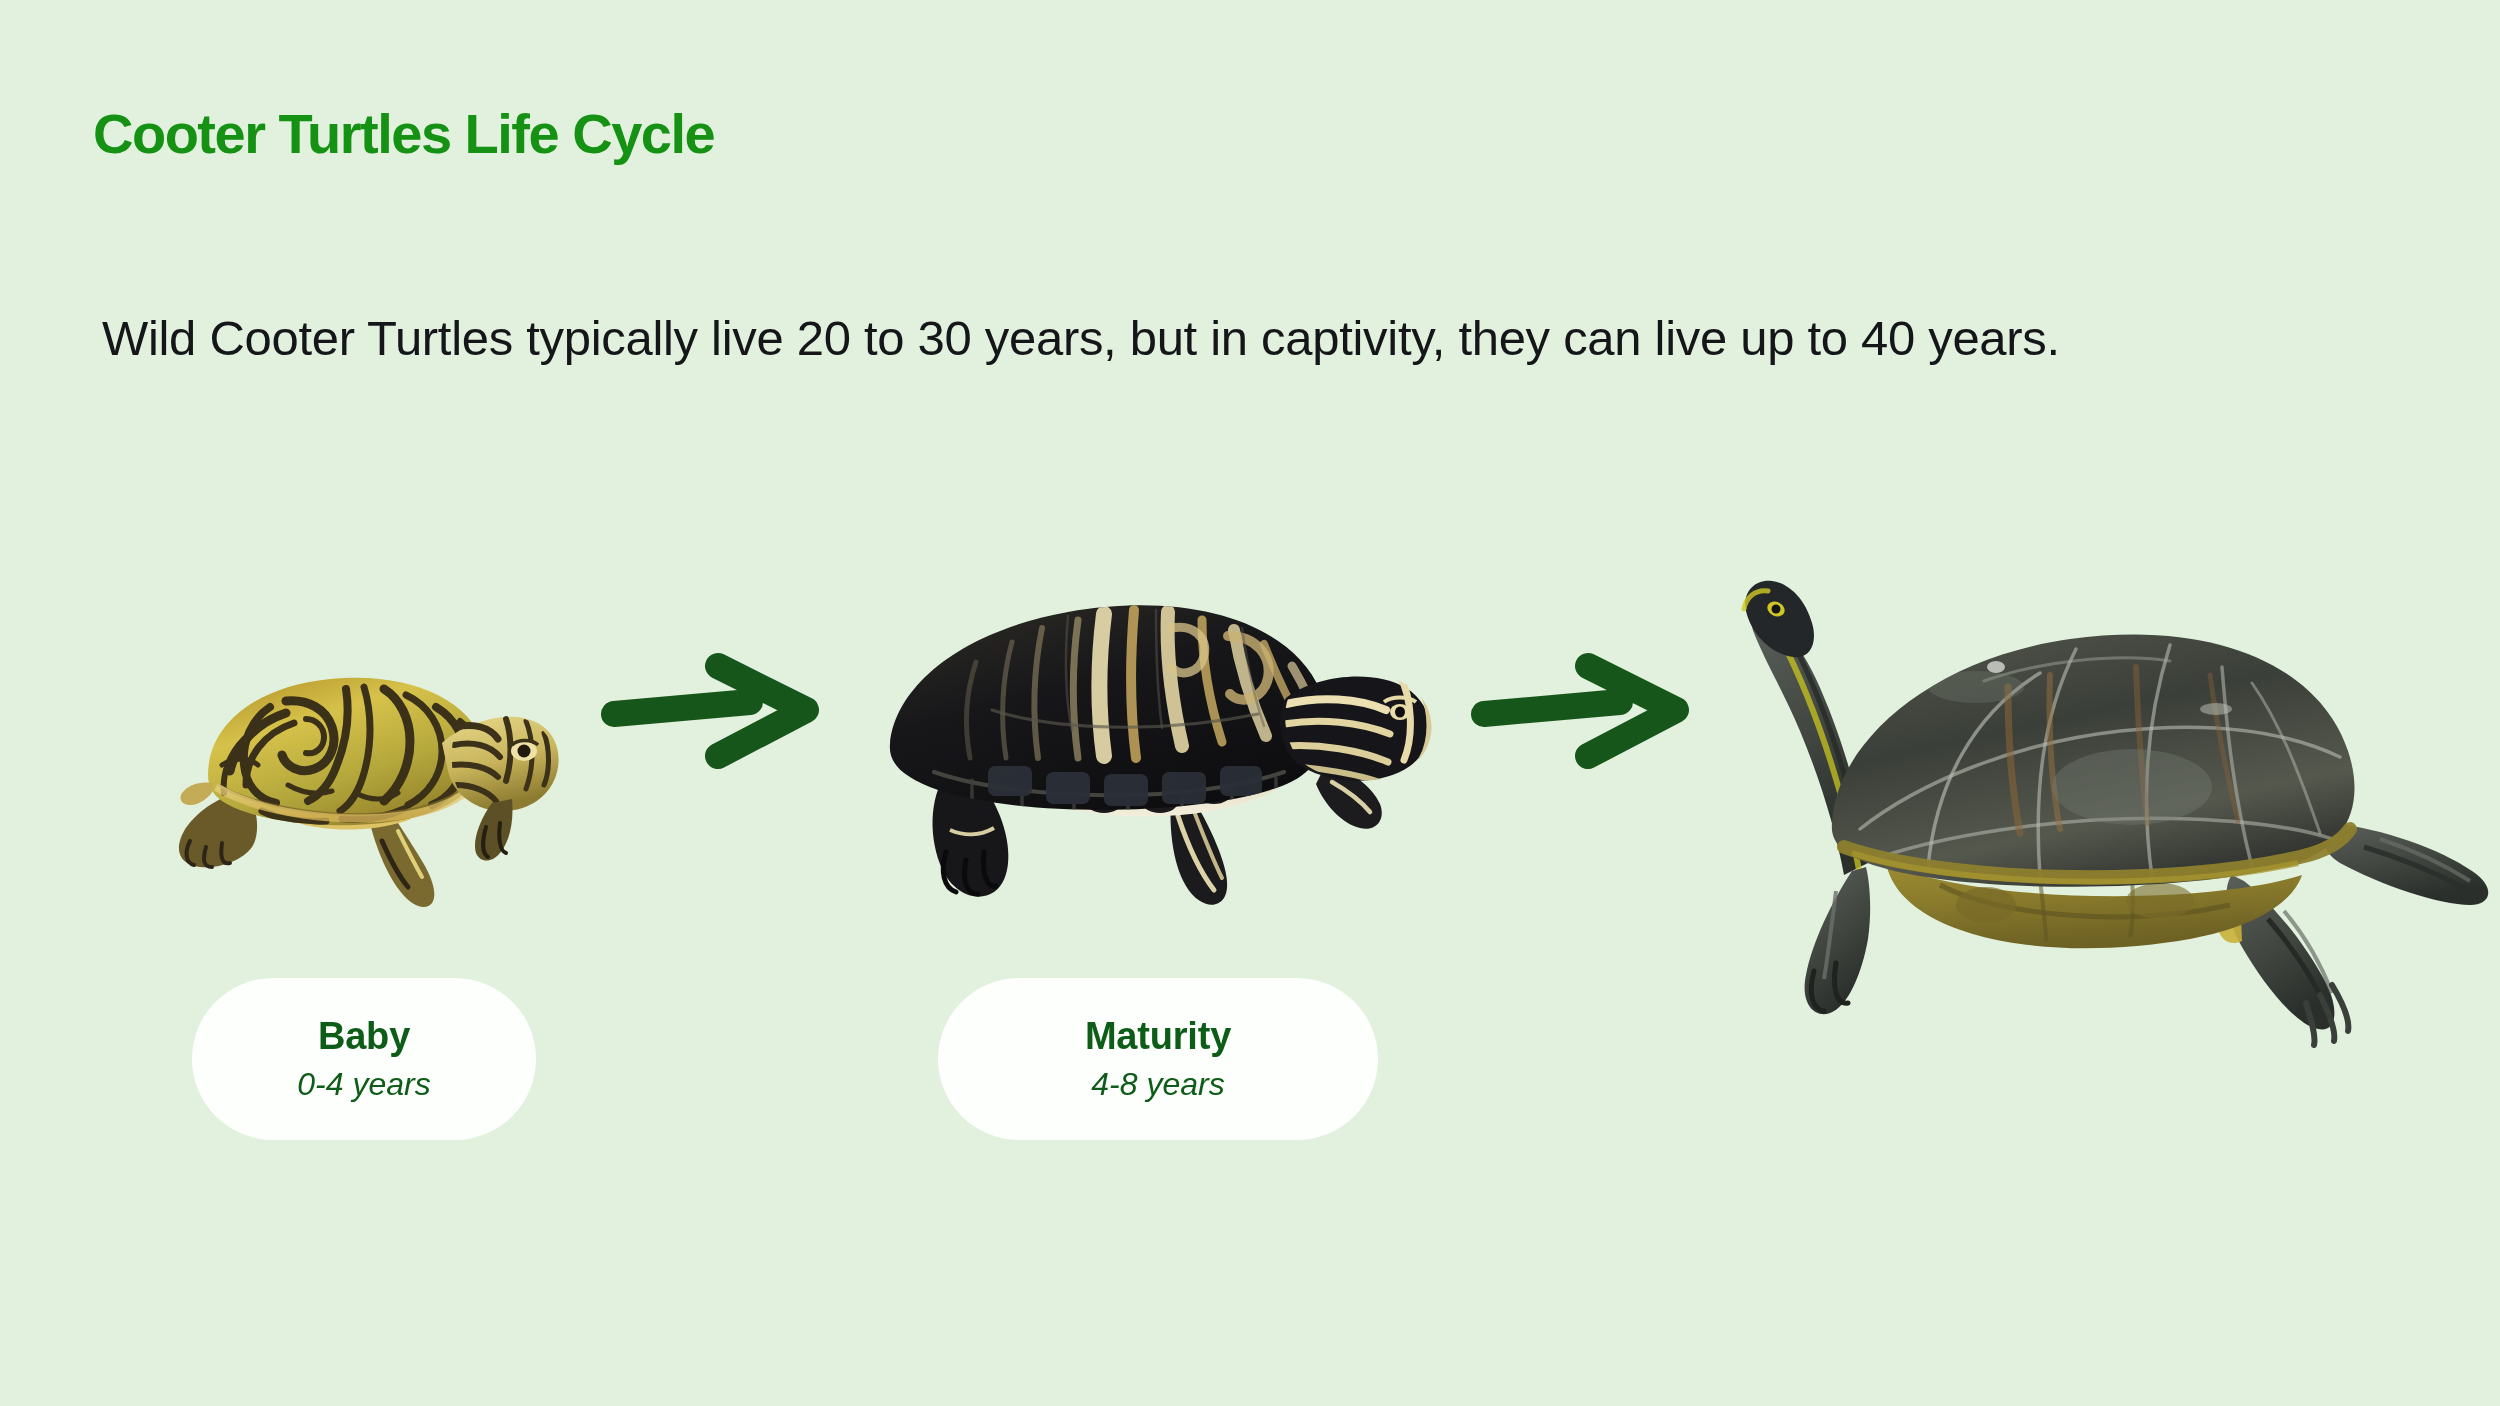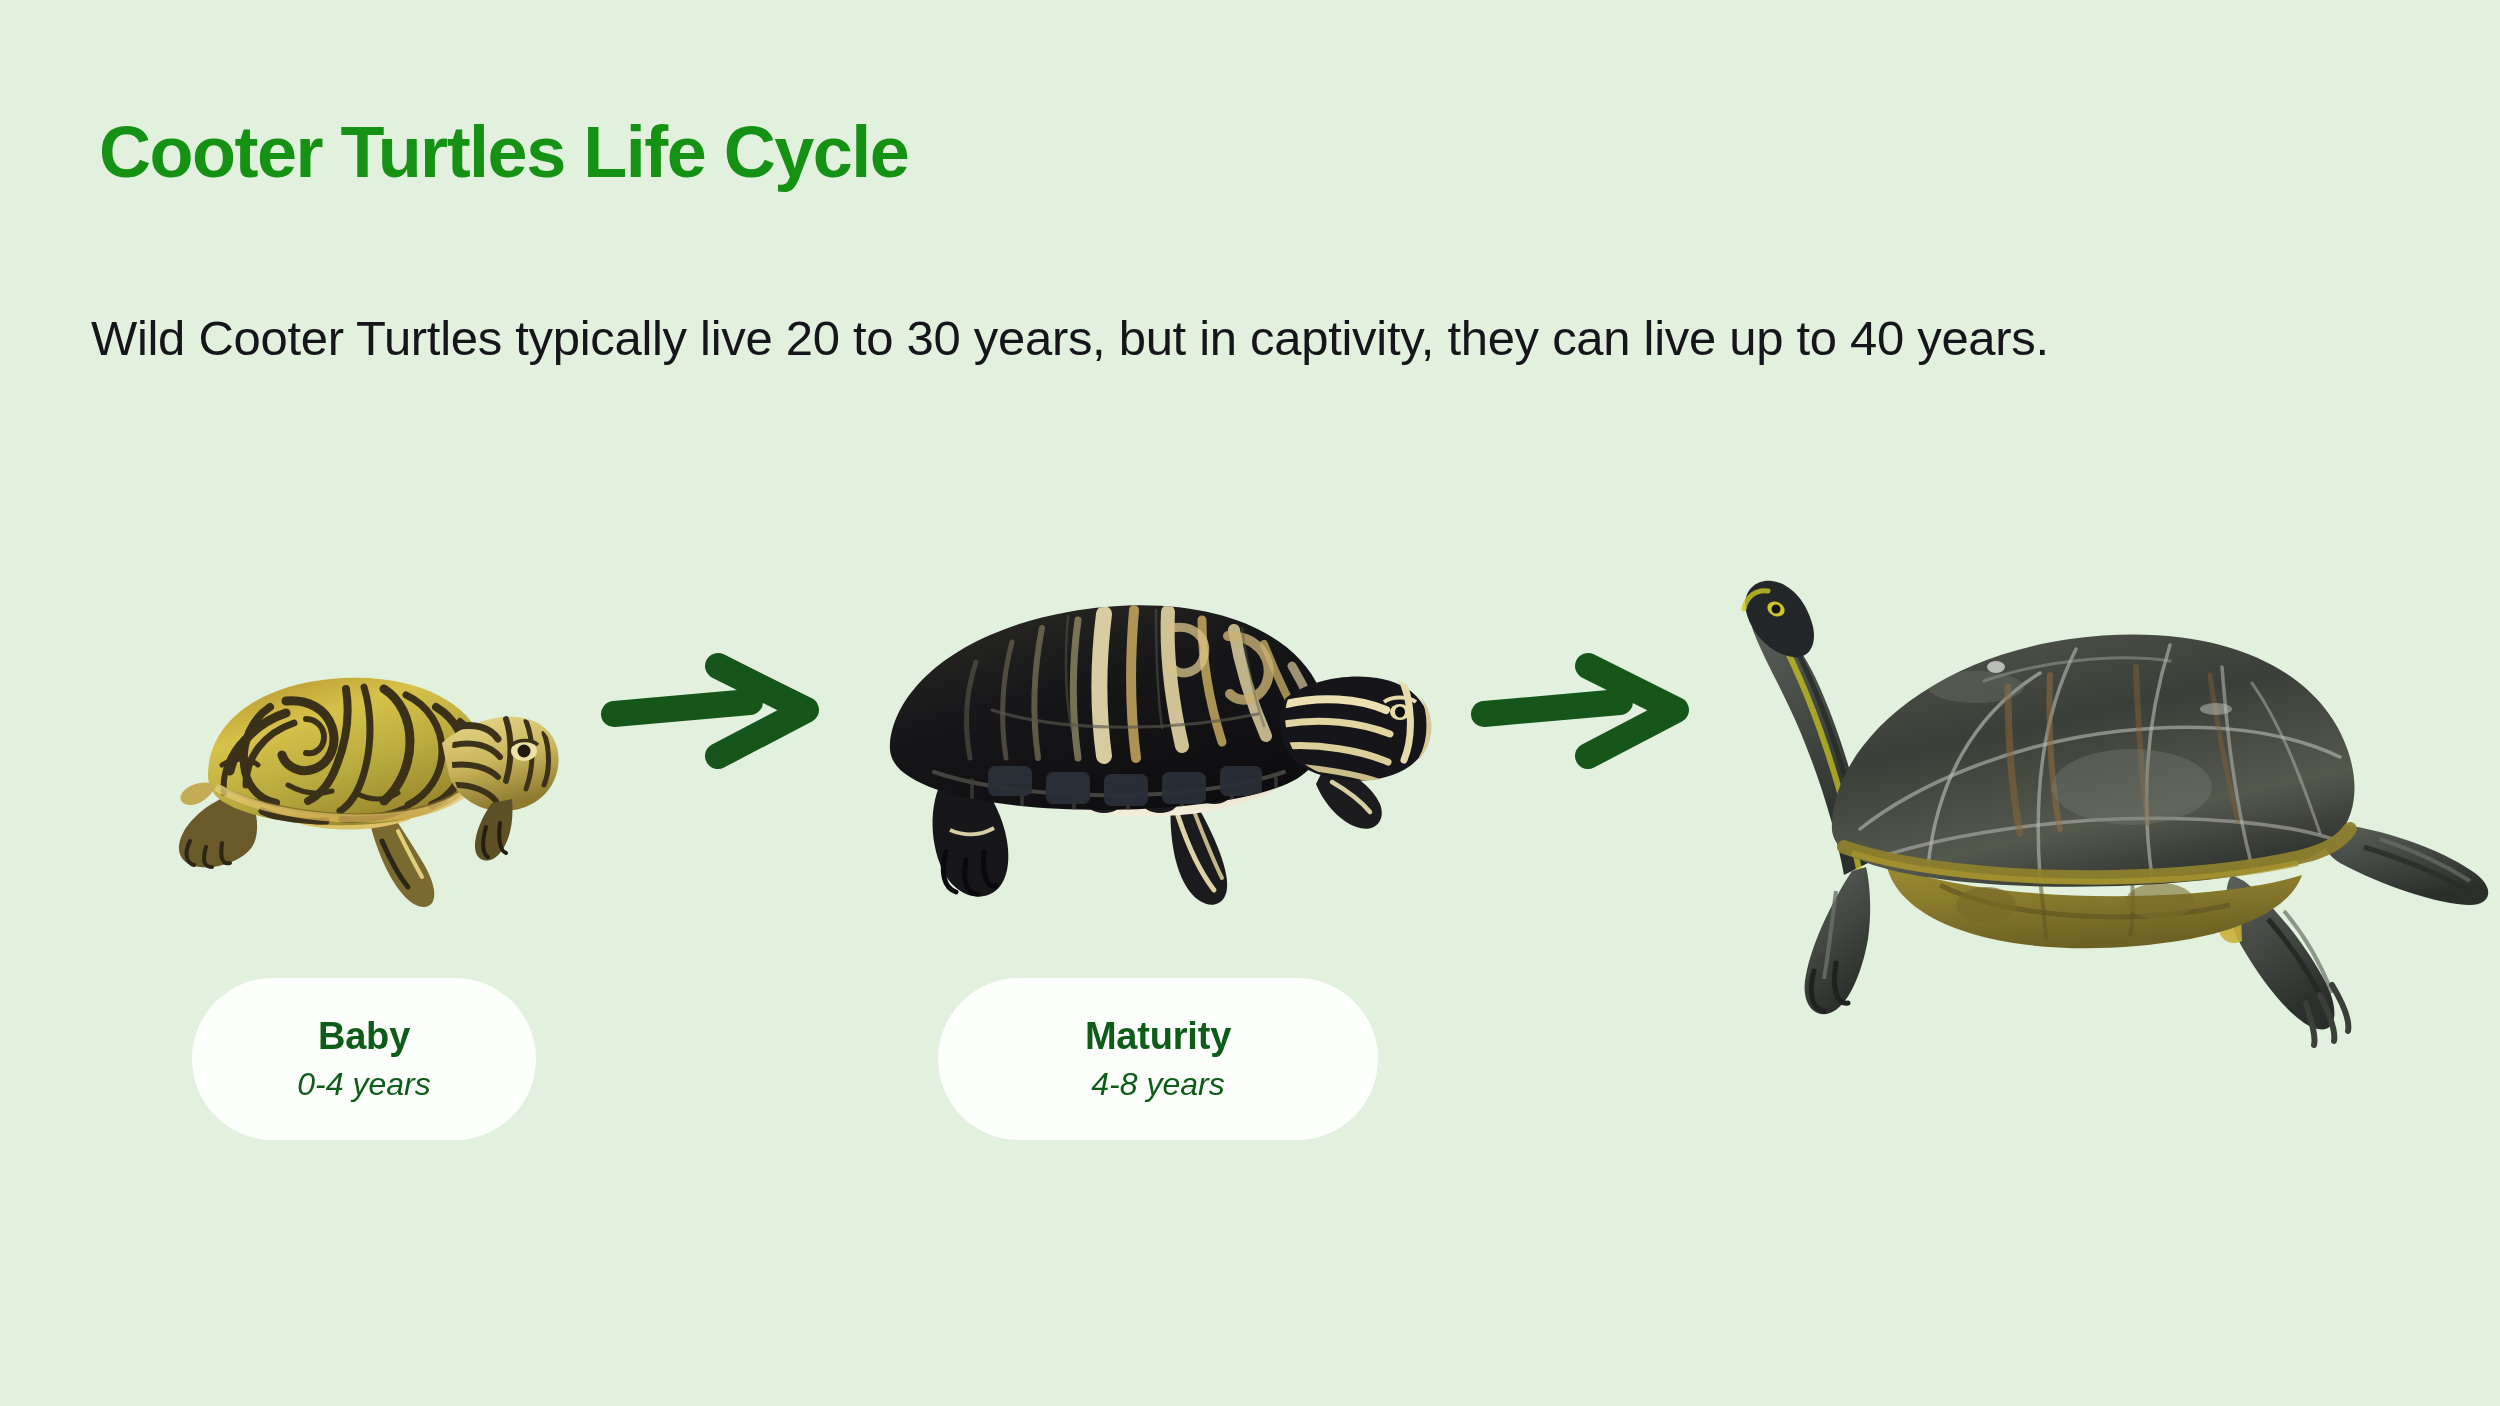--- a/index.html
+++ b/index.html
@@ -7,26 +7,26 @@
     width:2500px;height:1406px;
     background:#e2f1de;
     font-family:"Liberation Sans",sans-serif;
     overflow:hidden;position:relative;
   }
   .page{position:absolute;inset:0;}
 
   
   .title{
     position:absolute;left:93px;top:68px;
-    font-size:72px;line-height:1.0;
+    font-size:56px;line-height:1.0;
     font-weight:bold;letter-spacing:-1.5px;
-    color:#159113;white-space:nowrap;margin-left:6px;
+    color:#159113;white-space:nowrap;
   }
   .subtitle{
-    position:absolute;left:91px;top:255px;
+    position:absolute;left:102px;top:255px;
     font-size:49px;line-height:1.42;
     color:#15161a;font-weight:400;
     letter-spacing:-0.3px;max-width:2100px;
   }
 
   
   .stage-row{position:absolute;left:0;top:540px;width:2500px;height:470px;}
   .art{position:absolute;}
   .art svg{display:block;width:100%;height:100%;overflow:visible;}
 

